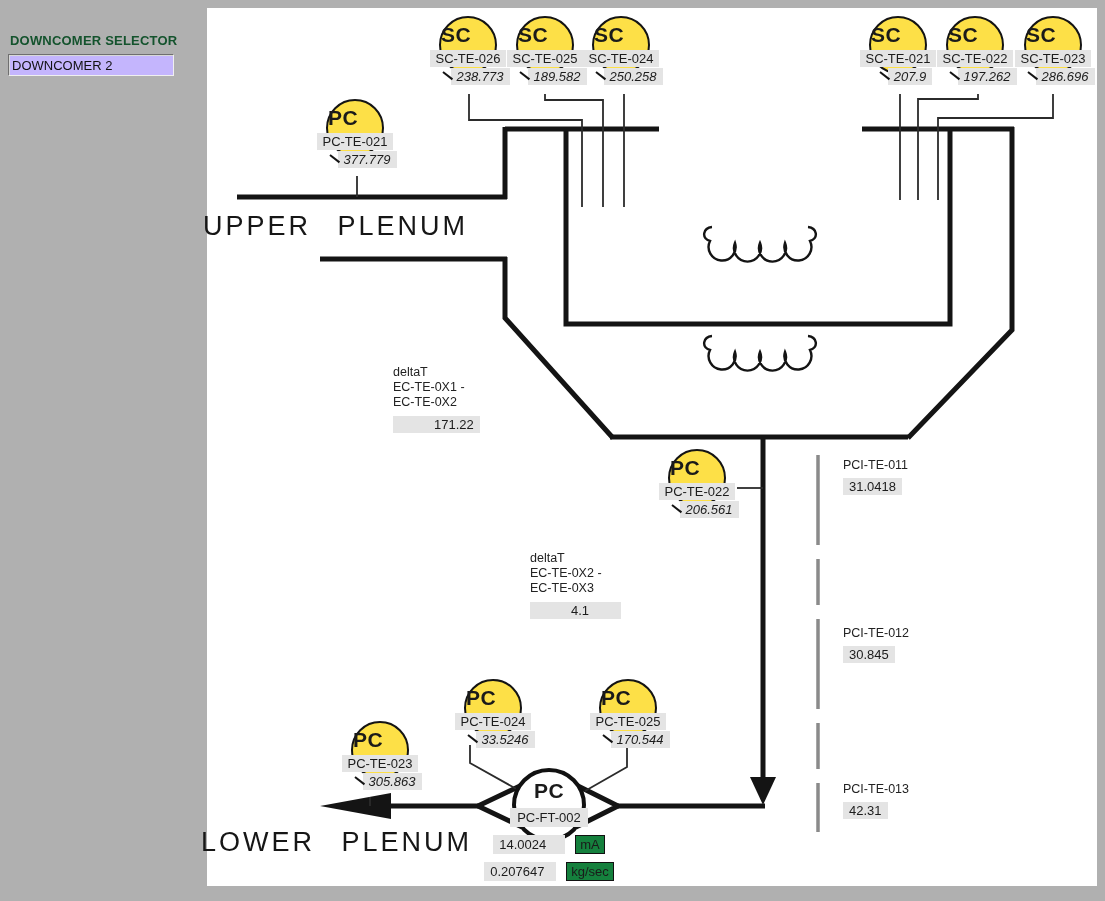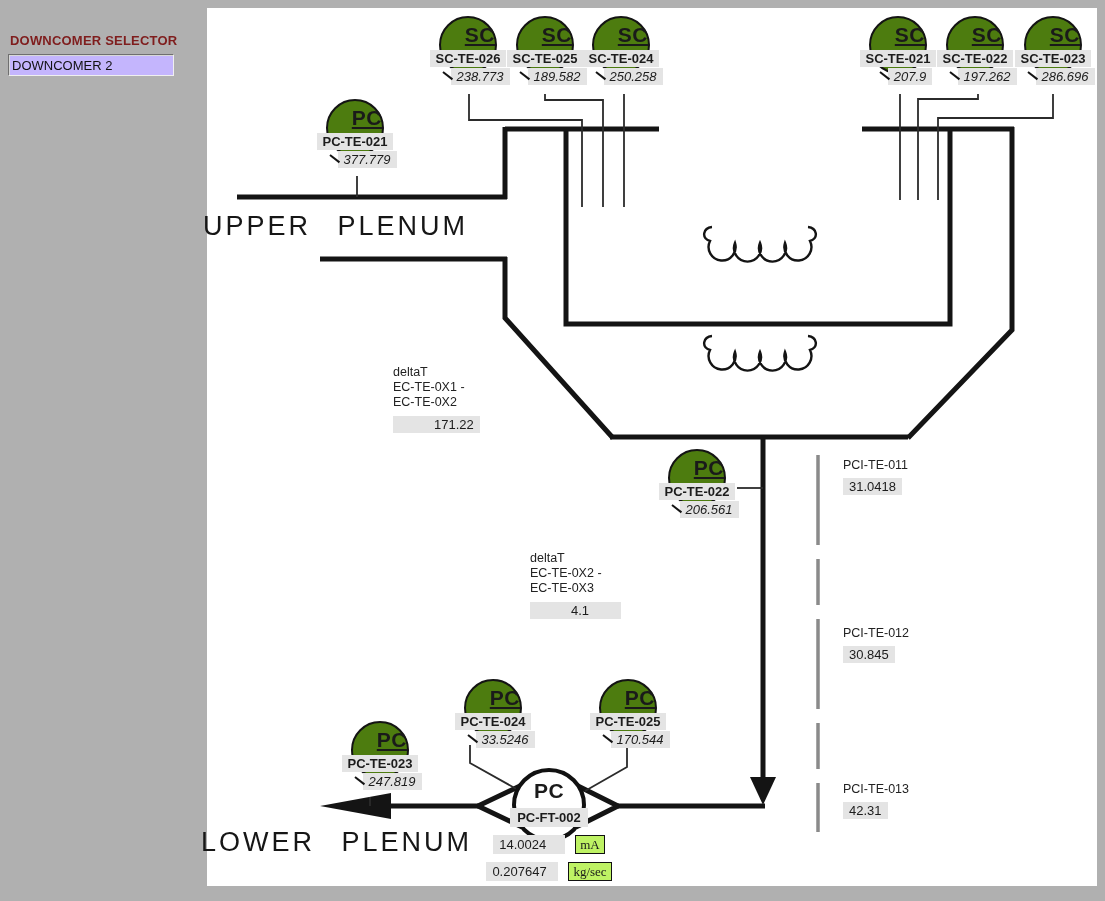--- a/index.html
+++ b/index.html
@@ -5,21 +5,21 @@
   html,body{margin:0;padding:0;}
   body{
     width:1105px;height:901px;position:relative;overflow:hidden;
     background:#b0b0b0;
     font-family:"Liberation Sans", sans-serif;
     color:#1a1a1a;
   }
   
   .sidebar-label{
     position:absolute;left:10px;top:33px;
-    font-size:13px;font-weight:bold;color:#7f1d1d;letter-spacing:0.2px;
+    font-size:13px;font-weight:bold;color:#14532d;letter-spacing:0.2px;
   }
   .selector-input{
     position:absolute;left:8px;top:54px;width:158px;height:18px;
     background:#c4b5fd;border:1px solid;border-color:#6f6f6f #efefef #efefef #6f6f6f;
     box-shadow:1px 1px 0 #d8d8d8 inset;
     font-family:"Liberation Sans",sans-serif;font-size:13px;color:#111;
     padding:1px 3px;outline:none;
   }
   
   .canvas{
@@ -34,48 +34,48 @@
     white-space:nowrap;font-weight:normal;
   }
   .coollabel{
     width:170px;text-align:center;font-size:19px;line-height:21px;
     letter-spacing:1.5px;color:#161616;
   }
   
   .inst{width:90px;display:flex;flex-direction:column;align-items:center;}
   .bubble{
     width:58px;height:58px;border:2.5px solid #141414;border-radius:50%;
-    background:#4d7c0f;box-sizing:border-box;display:flex;justify-content:flex-end;text-decoration:underline;
+    background:#fde047;box-sizing:border-box;display:flex;justify-content:flex-start;
   }
   .sym{font-size:21px;font-weight:bold;margin-top:5px;letter-spacing:0.5px;}
   .tag{
     margin-top:-24px;z-index:2;background:#e4e4e4;padding:1px 5px;
-    font-size:13px;white-space:nowrap;color:#1c1c1c;font-weight:bold;
+    font-size:13px;white-space:nowrap;color:#1c1c1c;
   }
   .valrow{display:flex;align-items:flex-start;margin-top:1px;margin-left:16px;font-style:italic;}
   .tick{
     width:12px;height:2px;background:#141414;display:inline-block;
     transform:rotate(38deg);transform-origin:left center;margin:3px -4px 0 0;
   }
   .val{
     background:#e4e4e4;padding:1px 6px;font-size:13px;white-space:nowrap;color:#1c1c1c;
   }
   
   .ft{width:80px;display:flex;flex-direction:column;align-items:center;}
   .bubble-lg{
     width:74px;height:74px;border:4.5px solid #111;border-radius:50%;
     background:#fff;box-sizing:border-box;display:flex;justify-content:center;
   }
   .bubble-lg .sym{margin-top:7px;}
   .ft .tag{margin-top:-34px;padding:2px 7px;}
   .ftrow{display:flex;gap:10px;margin-top:8px;width:max-content;align-items:center;}
   .ftval{width:60px;text-align:left;padding:2px 6px;}
   .unit{
-    background:#bef264;border:1px solid #111;padding:0 4px;font-size:13px;
-    height:17px;line-height:17px;white-space:nowrap;font-family:Liberation Serif, serif;
+    background:#15803d;border:1px solid #111;padding:0 4px;font-size:13px;
+    height:17px;line-height:17px;white-space:nowrap;
   }
   
   .dt{font-size:12.5px;line-height:15px;color:#222;}
   .dt .val{display:inline-block;margin-top:6px;min-width:38px;padding-left:41px;}
   .pci{font-size:12.5px;color:#222;}
   .pci .val{display:inline-block;margin-top:6px;}
 </style>
 </head>
 <body>
 
@@ -242,21 +242,21 @@
       </div>
   </div>
 
   <div class="inst" style="left:128px;top:713px">
     <div class="bubble">
         <span class="sym">PC</span>
       </div>
     <div class="tag">PC-TE-023</div>
     <div class="valrow">
         <span class="tick"></span>
-        <span class="val">247.819</span>
+        <span class="val">305.863</span>
       </div>
   </div>
 
   <div class="ft" style="left:302px;top:760px">
     <div class="bubble-lg">
         <span class="sym">PC</span>
       </div>
     <div class="tag">PC-FT-002</div>
     <div class="ftrow">
       <span class="val ftval">14.0024</span>

